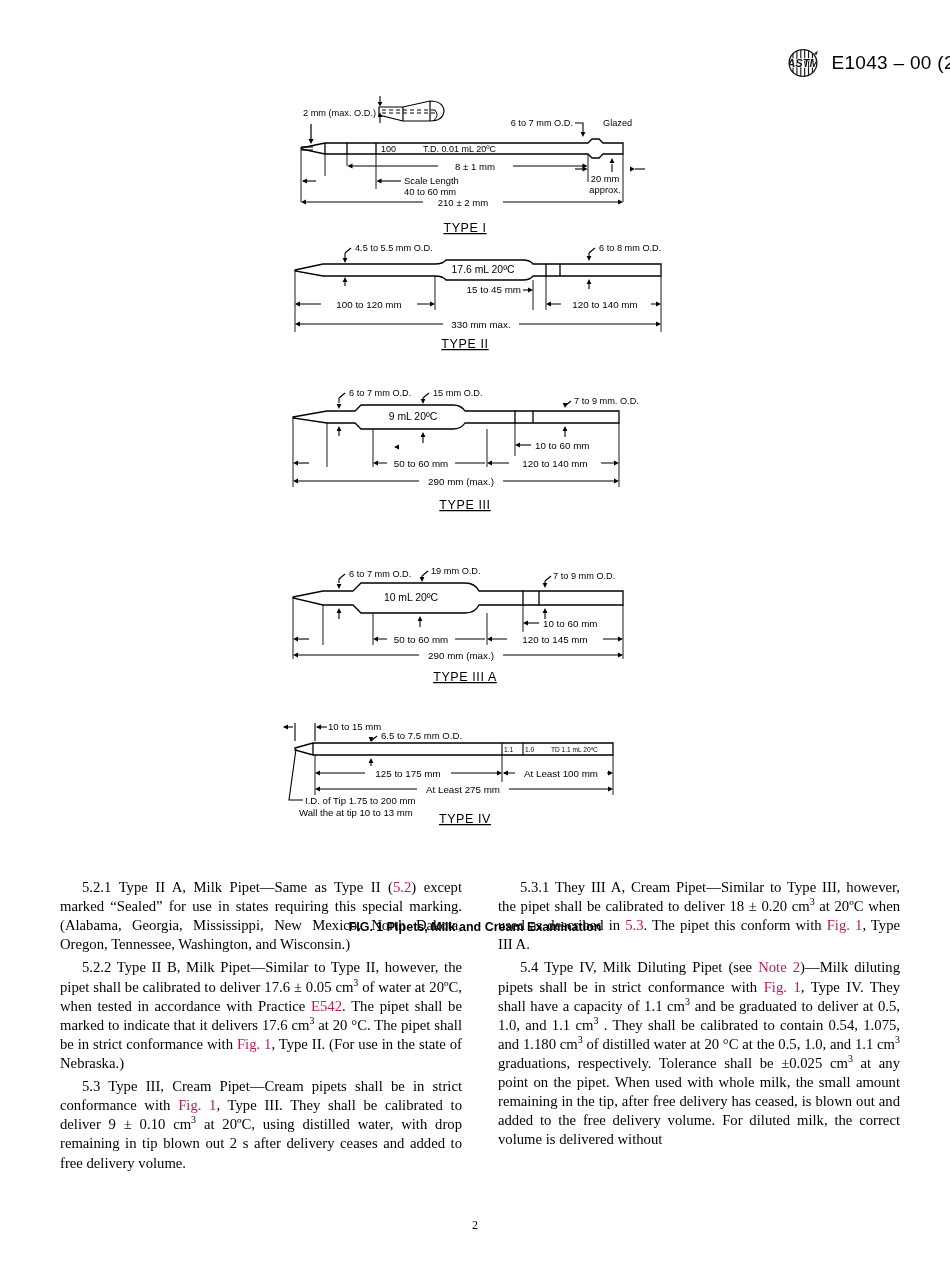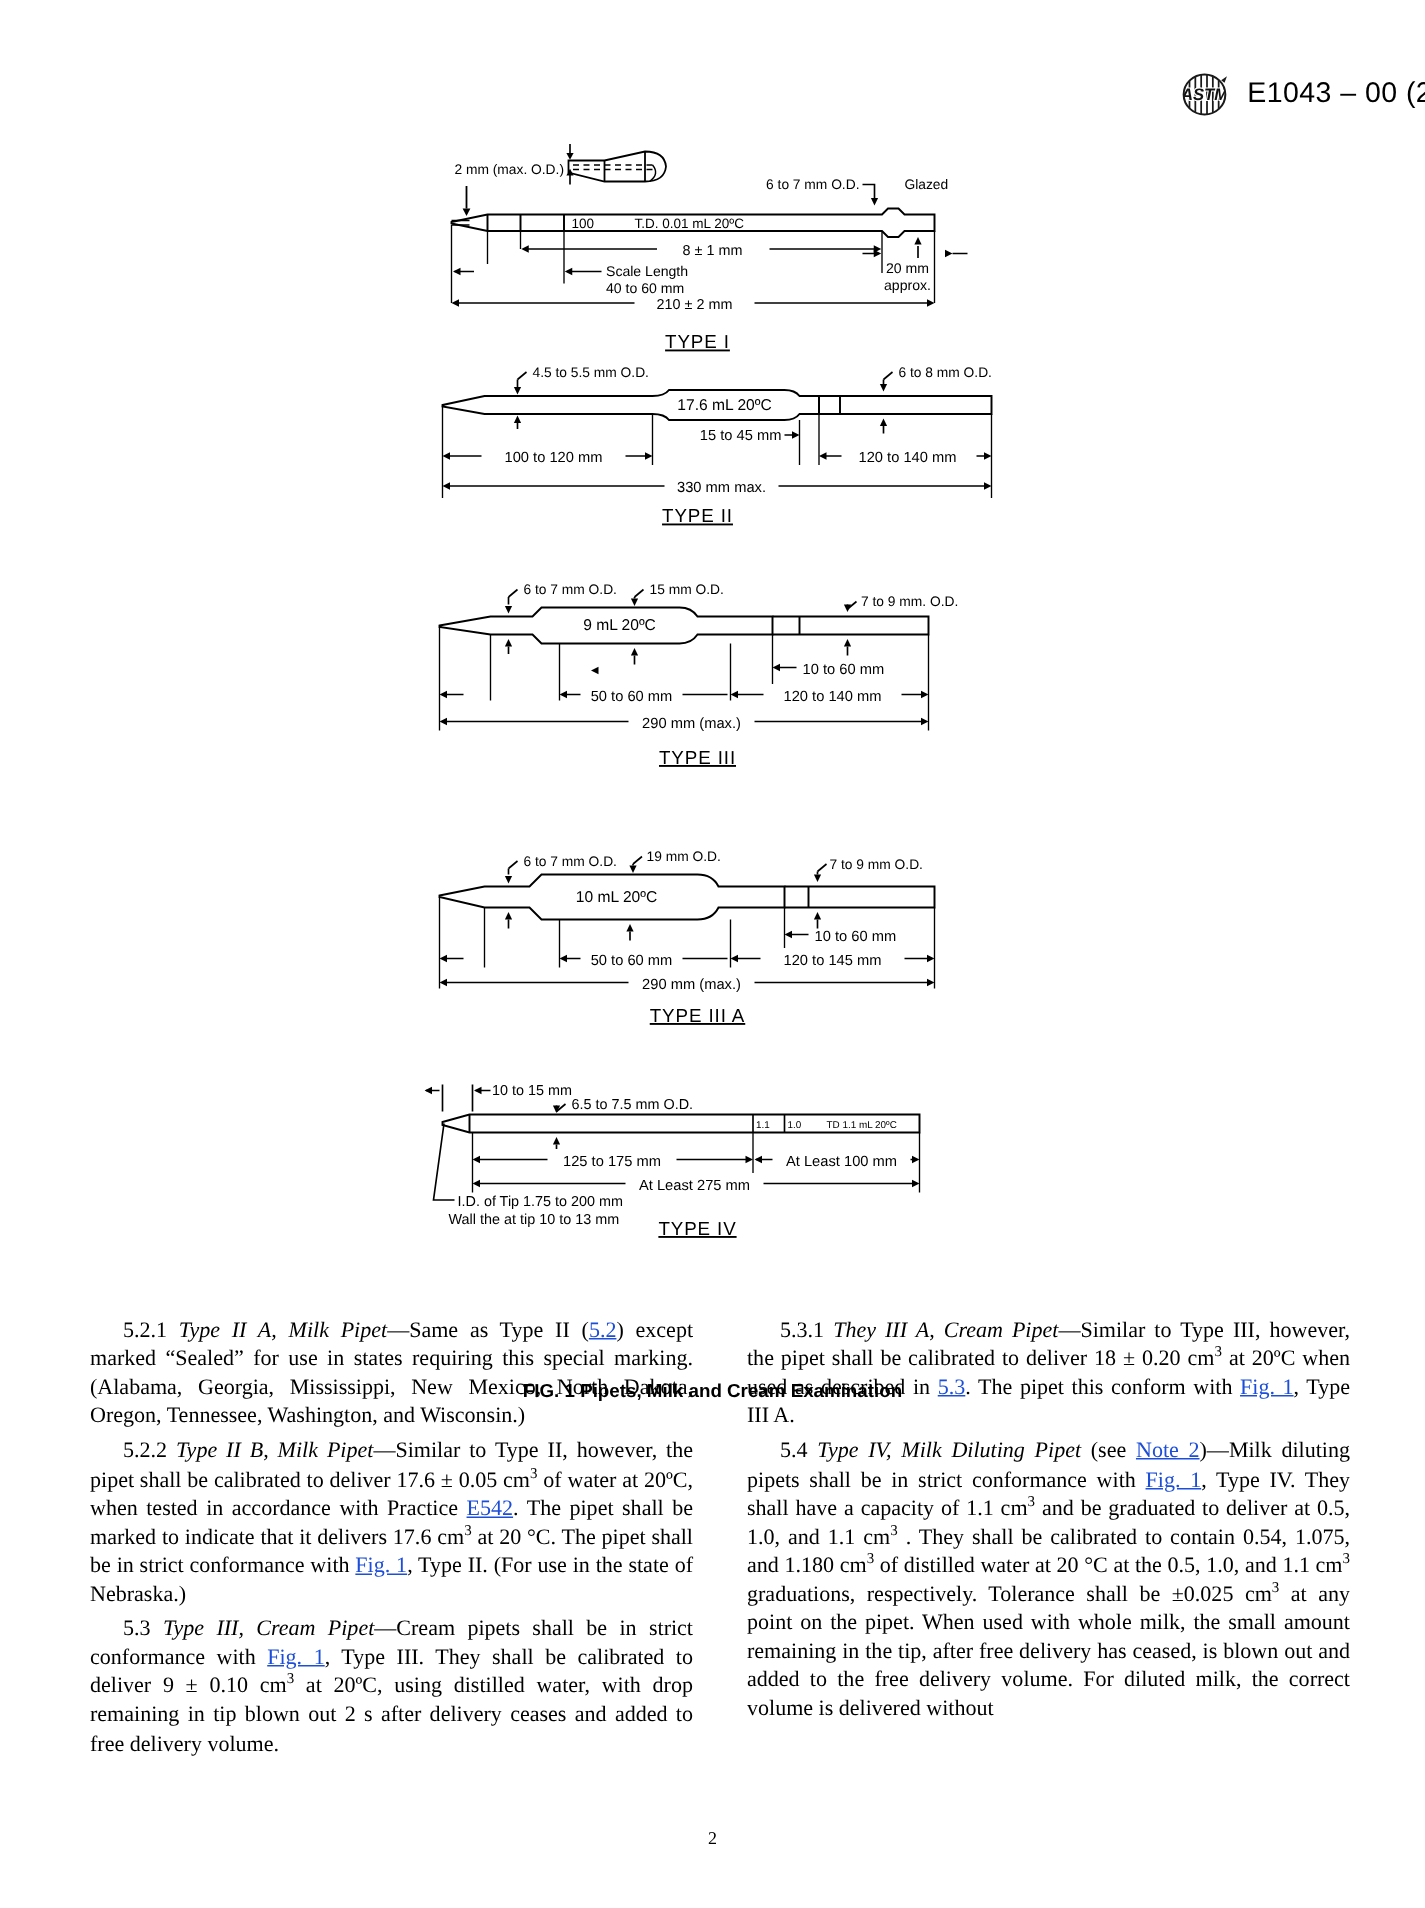--- a/index.html
+++ b/index.html
@@ -76,22 +76,22 @@
     line-height: 1.30;
     text-align: justify;
     text-justify: inter-word;
     hyphens: none;
   }
   .para {
     margin: 0 0 4px 0;
     text-indent: 22px;
   }
   .para.spaced { }
-  .term { font-style: italic; }
-  .xref { color: #1d4ed8; text-decoration: underline; }
+  .term { }
+  .xref { color: #be185d; }
   sup { font-size: 0.68em; vertical-align: super; line-height: 0; }
 
   .page-number {
     position: absolute;
     top: 1218px;
     left: 0;
     width: 950px;
     text-align: center;
     font-size: 12px;
   }

